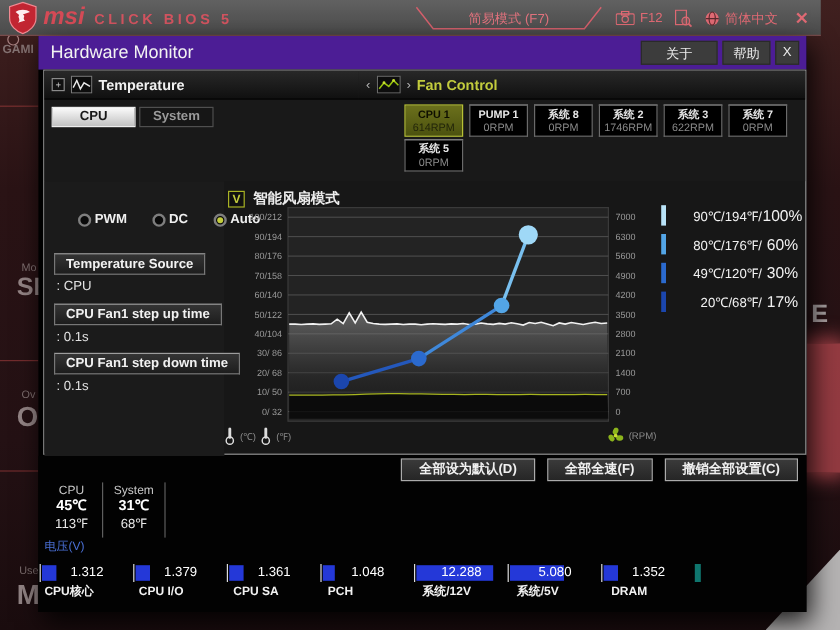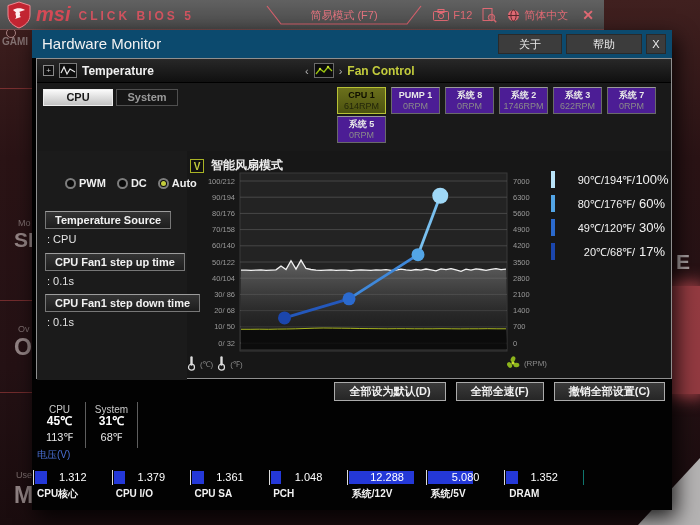--- a/index.html
+++ b/index.html
@@ -11,33 +11,33 @@
   .bg-text { position:absolute; color:#9b8d8d; opacity:.75; }
   .bg-line { position:absolute; height:1px; background:rgba(190,70,70,.5); }
   #bg-glow { position:absolute; left:668px; top:286px; width:32px; height:108px;
     background:rgba(238,92,102,.55); box-shadow:0 0 16px 4px rgba(238,92,102,.65); }
   #bg-triangle { position:absolute; left:638px; top:458px; width:62px; height:67px;
     background:#b5b3b3; clip-path:polygon(100% 0,100% 100%,0 100%); }
   #bg-clock { position:absolute; left:6px; top:28px; width:10px; height:10px;
     border:1.5px solid #c09898; border-radius:50%; opacity:.8; }
 
   
-  #topbar { position:absolute; left:0; top:0; width:604px; height:30px;
+  #topbar { position:absolute; left:0; top:0; width:684px; height:30px;
     background:linear-gradient(180deg,#616161,#4b4b4b);
     border-bottom:1px solid rgba(150,50,50,.45); display:flex; align-items:center; }
   .brand { color:#d64b57; font-style:italic; font-weight:bold; font-size:20px; margin-left:4px; }
   .product { color:#d25460; font-weight:bold; font-size:12px; letter-spacing:3px; margin-left:8px; margin-top:2px; }
   #topbar-right { position:absolute; right:6px; top:0; height:30px; display:flex; align-items:center; gap:10px; color:#e06a74; font-size:11px; }
   .tb-item { display:flex; align-items:center; gap:4px; color:#e06a74; }
   #close-app { font-size:14px; font-weight:bold; padding:0 4px; }
 
   
   #dialog { position:absolute; left:32px; top:30px; width:640px; height:480px;
     background:#000; box-shadow:4px 8px 20px rgba(0,0,0,.85); }
-  #titlebar { position:absolute; left:0; top:0; width:100%; height:28px; background:#0c4a6e; }
+  #titlebar { position:absolute; left:0; top:0; width:100%; height:28px; background:#4c1d95; }
   #dlg-title { position:absolute; left:10px; top:5px; color:#f2f2f2; font-size:15px; }
   #titlebar-btns { position:absolute; right:6px; top:4px; display:flex; gap:4px; }
   .tbar-btn { background:#3c3c3c; border:1px solid #2a2a2a; color:#ececec; font-size:11px;
     height:20px; display:flex; align-items:center; justify-content:center; }
 
   #content { position:absolute; left:4px; top:28px; width:636px; height:321px;
     background:#171717; border:1px solid #8f8f8f; }
   .top-zone { position:absolute; left:0; top:0; width:100%; height:92px; background:#191919; }
   .sec-header { position:absolute; top:0; height:24px; display:flex; align-items:center; gap:5px;
     background:linear-gradient(180deg,#282828,#101010); border-bottom:1px solid #000; padding:0 6px; }
@@ -48,30 +48,30 @@
   .hdr-arrow { color:#b5b5b5; font-size:11px; }
   .mini-box { width:11px; height:11px; border:1px solid #8a8a8a; color:#cfcfcf; font-size:8px;
     line-height:9px; text-align:center; background:#101010; }
 
   .tab-btn { position:absolute; height:17px; font-size:11px; font-weight:bold; text-align:center; line-height:15px; }
   .tab-sel { background:linear-gradient(180deg,#fafafa,#c2c2c2); color:#181818; border:1px solid #ededed; }
   .tab-unsel { background:#161616; color:#9a9a9a; border:1px solid #4f4f4f; }
 
   #fan-grid { position:absolute; left:300px; top:28px; width:330px;
     display:grid; grid-template-columns:repeat(6,49px); gap:2px 5px; }
-  .fan-btn { height:27px; background:#4c1d95; border:1px solid #6a6a6a; border-top-color:#9a9a9a;
+  .fan-btn { height:27px; background:#000000; border:1px solid #6a6a6a; border-top-color:#9a9a9a;
     display:flex; flex-direction:column; align-items:center; justify-content:center; }
   .fan-btn .fl { color:#e8e8e8; font-size:9px; font-weight:bold; line-height:11px; }
   .fan-btn .fv { color:#8a8a8a; font-size:9px; line-height:10px; }
   .fan-sel { background:linear-gradient(180deg,#6b701c,#4c520f); border-color:#b8c235; }
   .fan-sel .fl { color:#0f0f00; }
   .fan-sel .fv { color:#23260a; }
 
   #left-panel { position:absolute; left:0; top:92px; width:150px; height:229px; background:#1b1b1b; }
-  #mode-row { position:absolute; left:14px; top:26px; display:flex; gap:11px;padding-left:14px; }
+  #mode-row { position:absolute; left:14px; top:26px; display:flex; gap:21px;padding-left:14px; }
   .mode { display:flex; align-items:center; gap:3px; }
   .radio { width:11px; height:11px; border-radius:50%; border:2px solid #7e7e7e; background:#0a0a0a;
     display:flex; align-items:center; justify-content:center; }
   .radio .dot { width:5px; height:5px; border-radius:50%; background:transparent; }
   .mode.sel .radio .dot { background:#c3cc3d; }
   .mode-label { color:#f0f0f0; font-size:11px; font-weight:bold; }
   .field-btn { position:absolute; left:8px; height:18px; background:linear-gradient(180deg,#343434,#1d1d1d);
     border:1px solid #777; border-top-color:#9d9d9d; color:#f2f2f2; font-size:11px; font-weight:bold;
     padding:0 9px; line-height:16px; white-space:nowrap; }
   .field-val { position:absolute; left:10px; color:#e2e2e2; font-size:11px; }
@@ -99,21 +99,21 @@
     color:#f0f0f0; font-size:11px; font-weight:bold; padding:0 14px; line-height:17px; }
 
   #temps { position:absolute; left:2px; top:22px; display:flex; }
   .temp-col { width:52px; text-align:center; border-right:1px solid #5e5e5e; padding:2px 0 4px; }
   .temp-col .tl { color:#c8c8c8; font-size:10px; line-height:11px; }
   .temp-col .tc { color:#fff; font-size:12px; font-weight:bold; line-height:13px; }
   .temp-col .tf { color:#e8e8e8; font-size:11px; line-height:14px; margin-top:2px; }
 
   #volt-title { position:absolute; left:5px; top:68px; color:#4a6fd4; font-size:10px; }
   #volt-bars { position:absolute; left:1px; top:90px; width:551px; height:15px;
-    display:grid; grid-template-columns:repeat(7,1fr); border-right:1px solid #0f766e; }
+    display:grid; grid-template-columns:repeat(7,1fr); border-right:5px solid #0f766e; }
   .vseg { position:relative; border-left:1px solid #ddd; }
   .vfill { position:absolute; left:1px; top:1px; height:13px; background:#2438d8; }
   .vval { position:absolute; inset:0; color:#fff; font-size:11px; text-align:center; line-height:15px; }
   #volt-labels { position:absolute; left:1px; top:107px; width:551px;
     display:grid; grid-template-columns:repeat(7,1fr); }
   .vlabel { color:#f2f2f2; font-size:10px; font-weight:bold; padding-left:4px; line-height:14px; white-space:nowrap; }
 </style>
 </head>
 <body>
 
@@ -169,21 +169,21 @@
     </span>
     <span id="close-app">✕</span>
   </div>
 </div>
 
 <div id="dialog">
   <div id="titlebar">
     <span id="dlg-title">Hardware Monitor</span>
     <div id="titlebar-btns">
       <div class="tbar-btn" style="width:64px">关于</div>
-      <div class="tbar-btn" style="width:76px">帮助</div>
+      <div class="tbar-btn" style="width:40px">帮助</div>
       <div class="tbar-btn" style="width:20px">X</div>
     </div>
   </div>
 
   <div id="content">
     <div class="top-zone"></div>
 
     <div class="sec-header" id="temp-header">
       <span class="mini-box">+</span>
       <svg width="18" height="15" viewBox="0 0 18 15">

